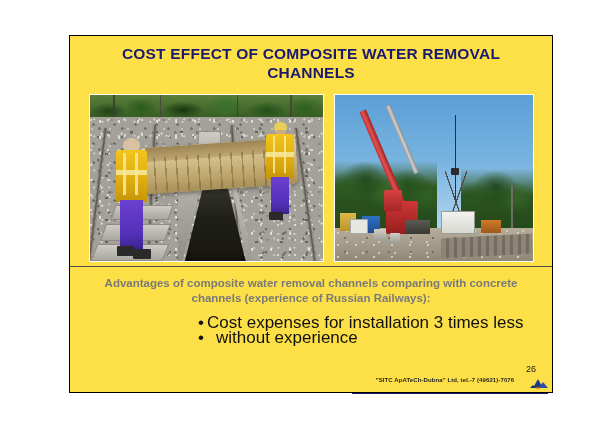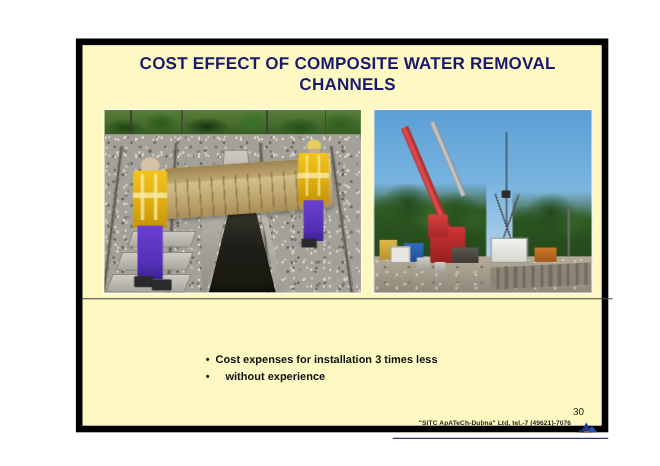--- a/index.html
+++ b/index.html
@@ -18,22 +18,22 @@
     width: 600px;
     height: 424px;
     background: #ffffff;
   }
   .slide-frame {
     position: absolute;
     left: 69px;
     top: 35px;
     width: 484px;
     height: 358px;
-    border: 6px solid #000000;
-    background: #fef9c3;
+    border: 1px solid #000000;
+    background: #fde047;
     box-sizing: border-box;
   }
   .slide-title {
     position: absolute;
     left: 10px;
     top: 8px;
     width: 462px;
     text-align: center;
     color: #191970;
     font-weight: bold;
@@ -383,26 +383,26 @@
     top: 240px;
     width: 442px;
     text-align: center;
     color: #7a7a7a;
     font-weight: bold;
     font-size: 11.5px;
     line-height: 15px;
   }
   .bullets {
     position: absolute;
-    left: 112px;
+    left: 128px;
     top: 280px;
     width: 340px;
     color: #111111;
-    font-weight: bold;
-    font-size: 10px;
+    font-weight: normal;
+    font-size: 17px;
     line-height: 14.5px;
   }
   .bullets li {
     list-style: none;
     margin: 0 0 0 0;
     padding: 0 0 0 9px;
     position: relative;
   }
   .bullets li::before {
     content: "\2022";
@@ -530,31 +530,32 @@
         <div class="r-truck"></div>
         <div class="r-drum"></div>
         <div class="r-drum b"></div>
         <div class="r-pole"></div>
       </div>
 
     </div>
 
     <div class="divider"></div>
 
+    <div class="subtitle">Advantages of composite water removal channels comparing with concrete channels (experience of Russian Railways):</div>
 
     <div class="bullets">
       <ul>
         <li>Cost expenses for installation 3 times less</li>
         <li>
           <span class="cont">without experience</span>
         </li>
       </ul>
     </div>
 
-    <div class="slide-number">30</div>
+    <div class="slide-number">26</div>
 
     <div class="footer-text">"SITC ApATeCh-Dubna" Ltd, tel.-7 (49621)-7076</div>
     <div class="footer-line"></div>
 
     <svg class="logo-mark" viewBox="0 0 20 12">
       <polygon points="9,1 14,10 4,10" fill="#1e3a8a"></polygon>
       <polygon points="14,4 19,10 10,10" fill="#2b4fa8"></polygon>
       <polygon points="4,7 7,10 1,10" fill="#16306e"></polygon>
       <rect x="7" y="9.2" width="4" height="1.4" fill="#d2691e"></rect>
     </svg>

